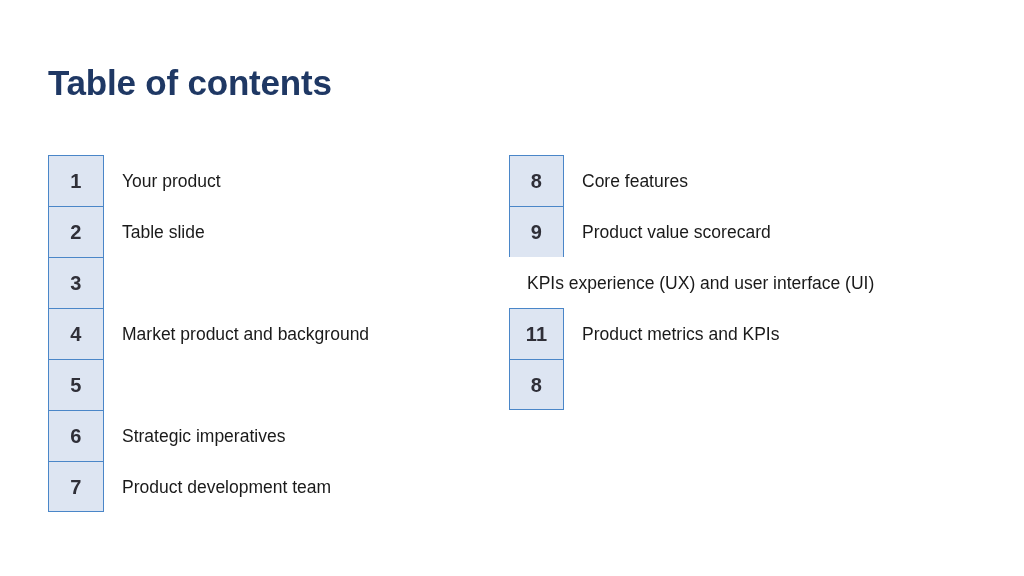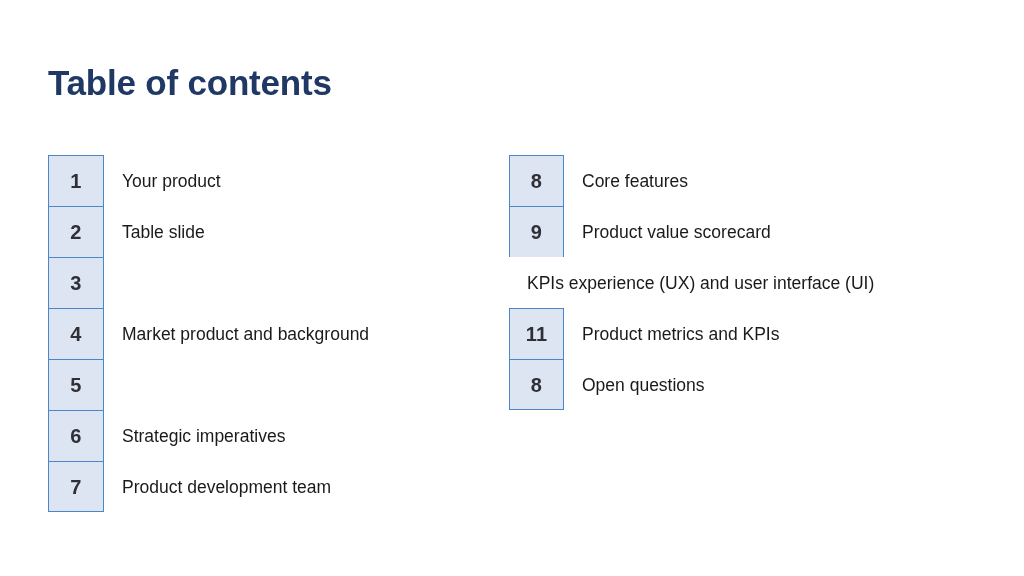--- a/index.html
+++ b/index.html
@@ -151,18 +151,17 @@
         </li>
         <li class="toc-item">
           <span class="toc-label">KPIs experience (UX) and user interface (UI)</span>
         </li>
         <li class="toc-item">
           <span class="toc-num">11</span>
           <span class="toc-label">Product metrics and KPIs</span>
         </li>
         <li class="toc-item">
           <span class="toc-num">8</span>
-          <span class="toc-label">Open questions</span>
         </li>
       </ul>
   </div>
 
 </div>
 
 </body></html>

